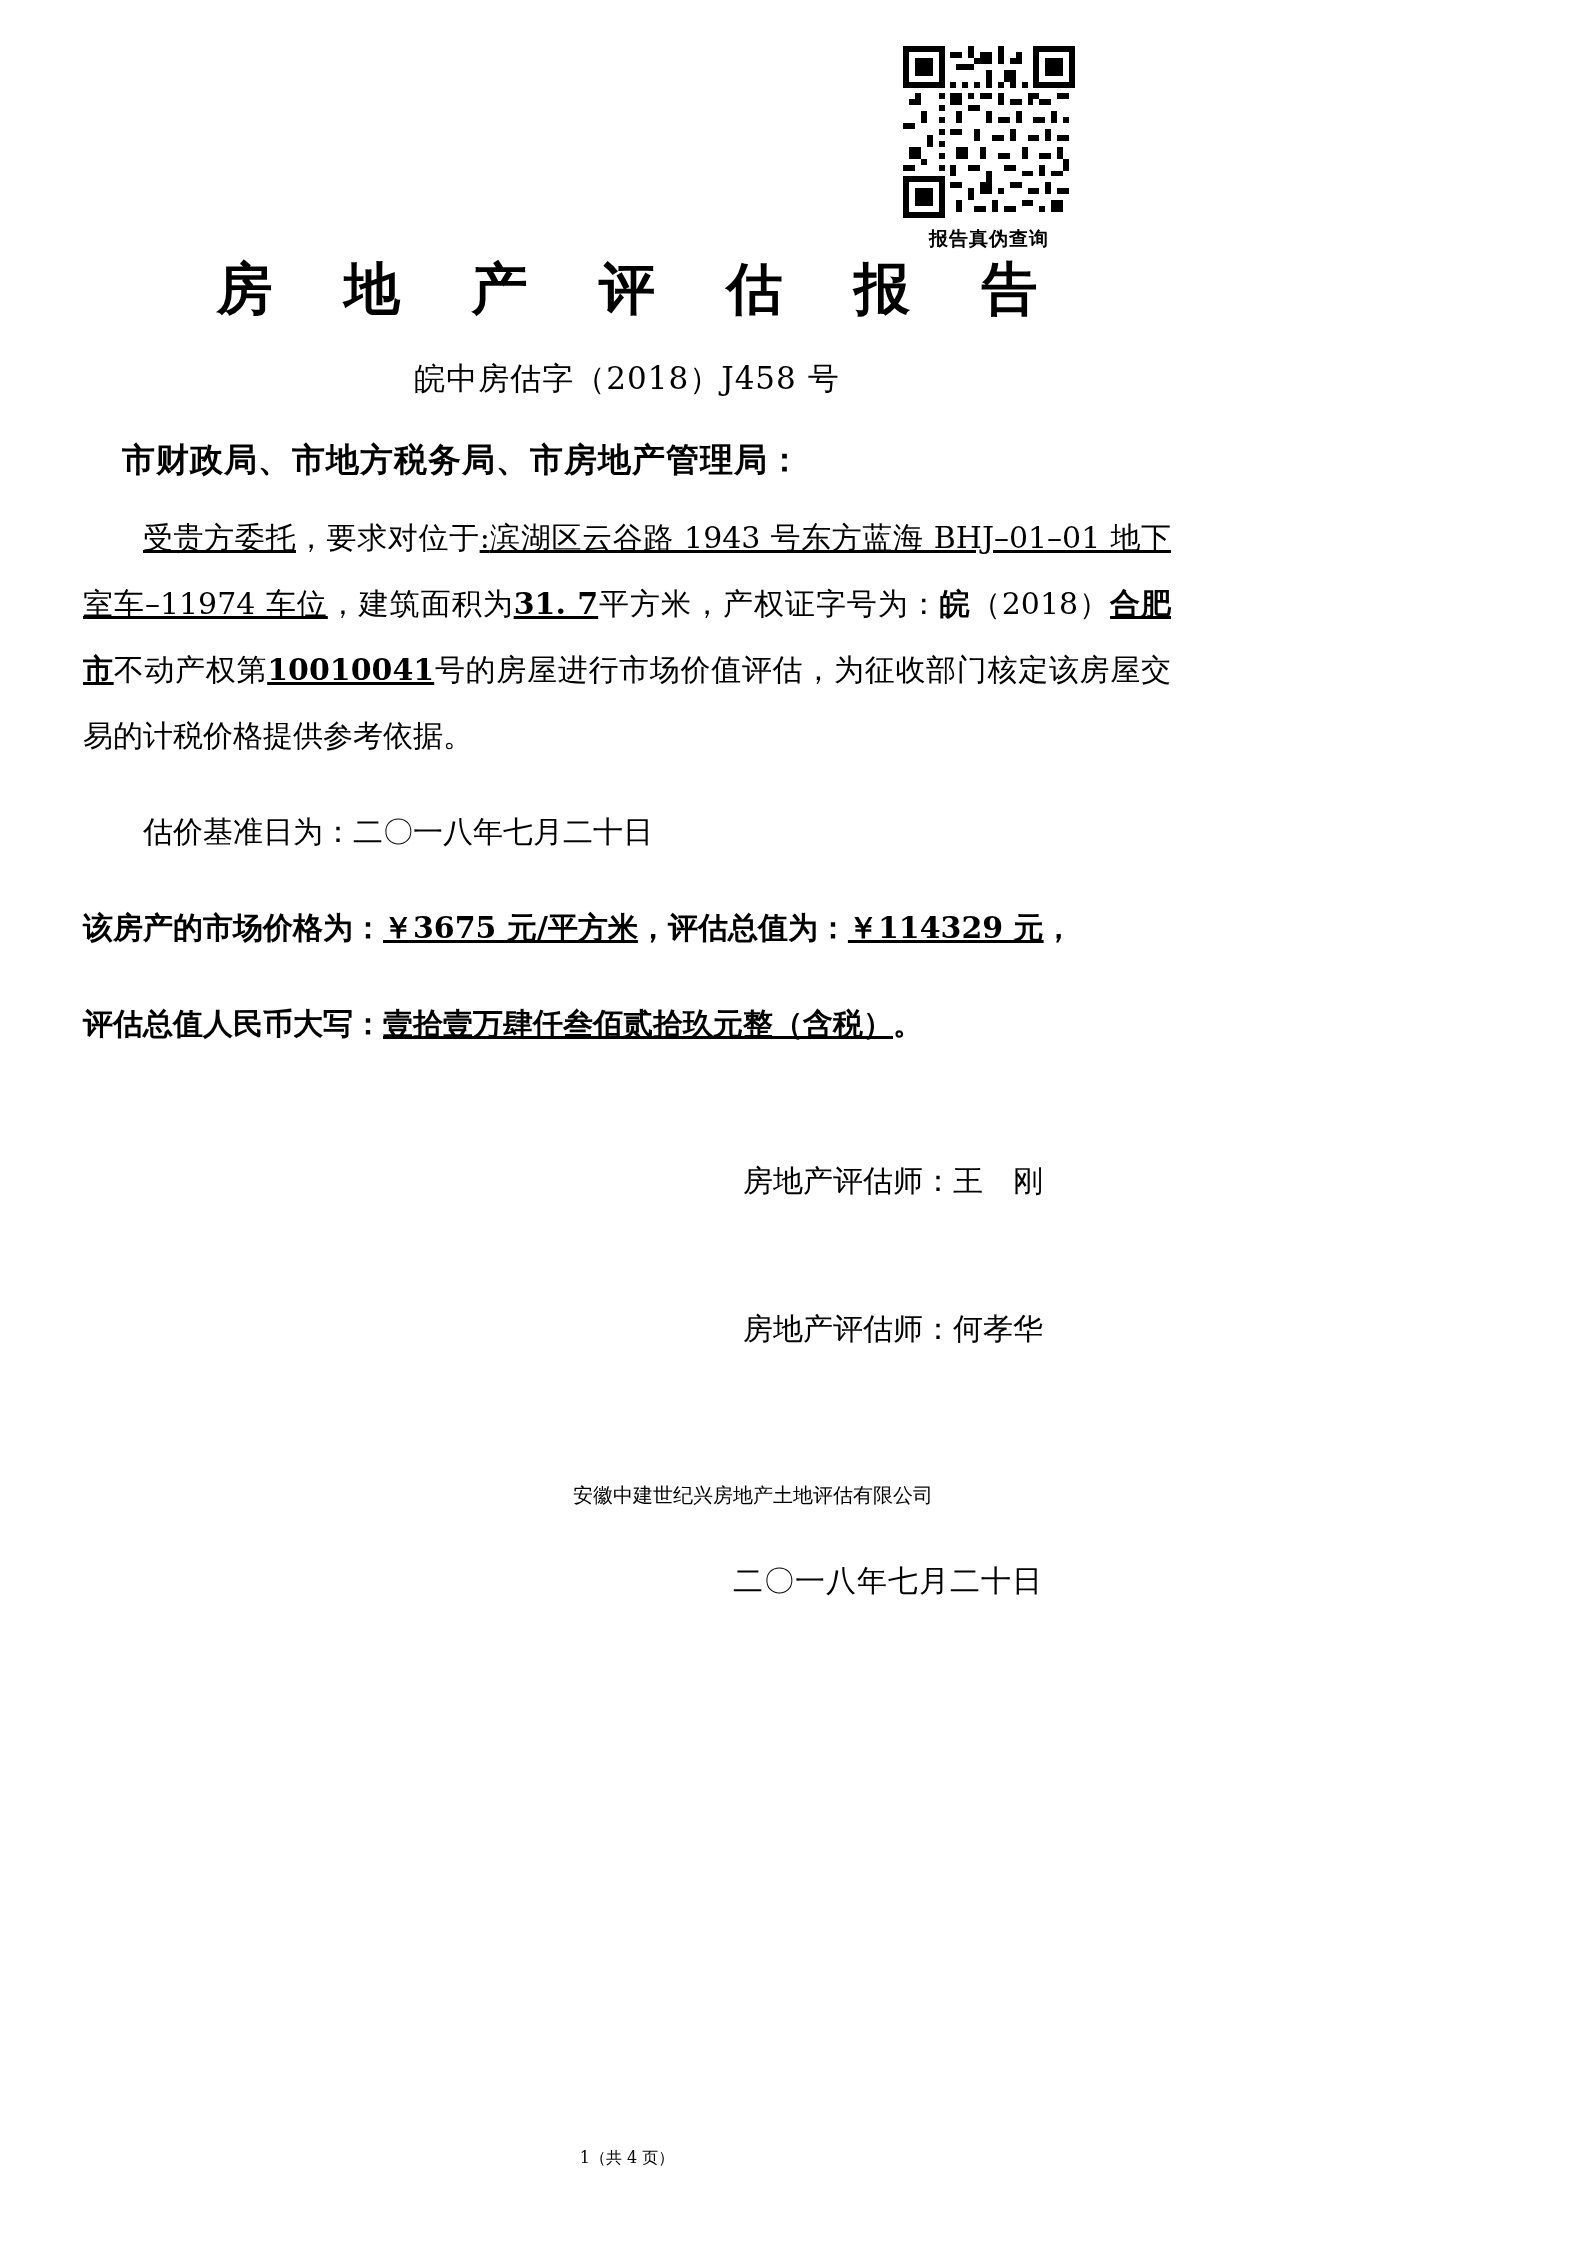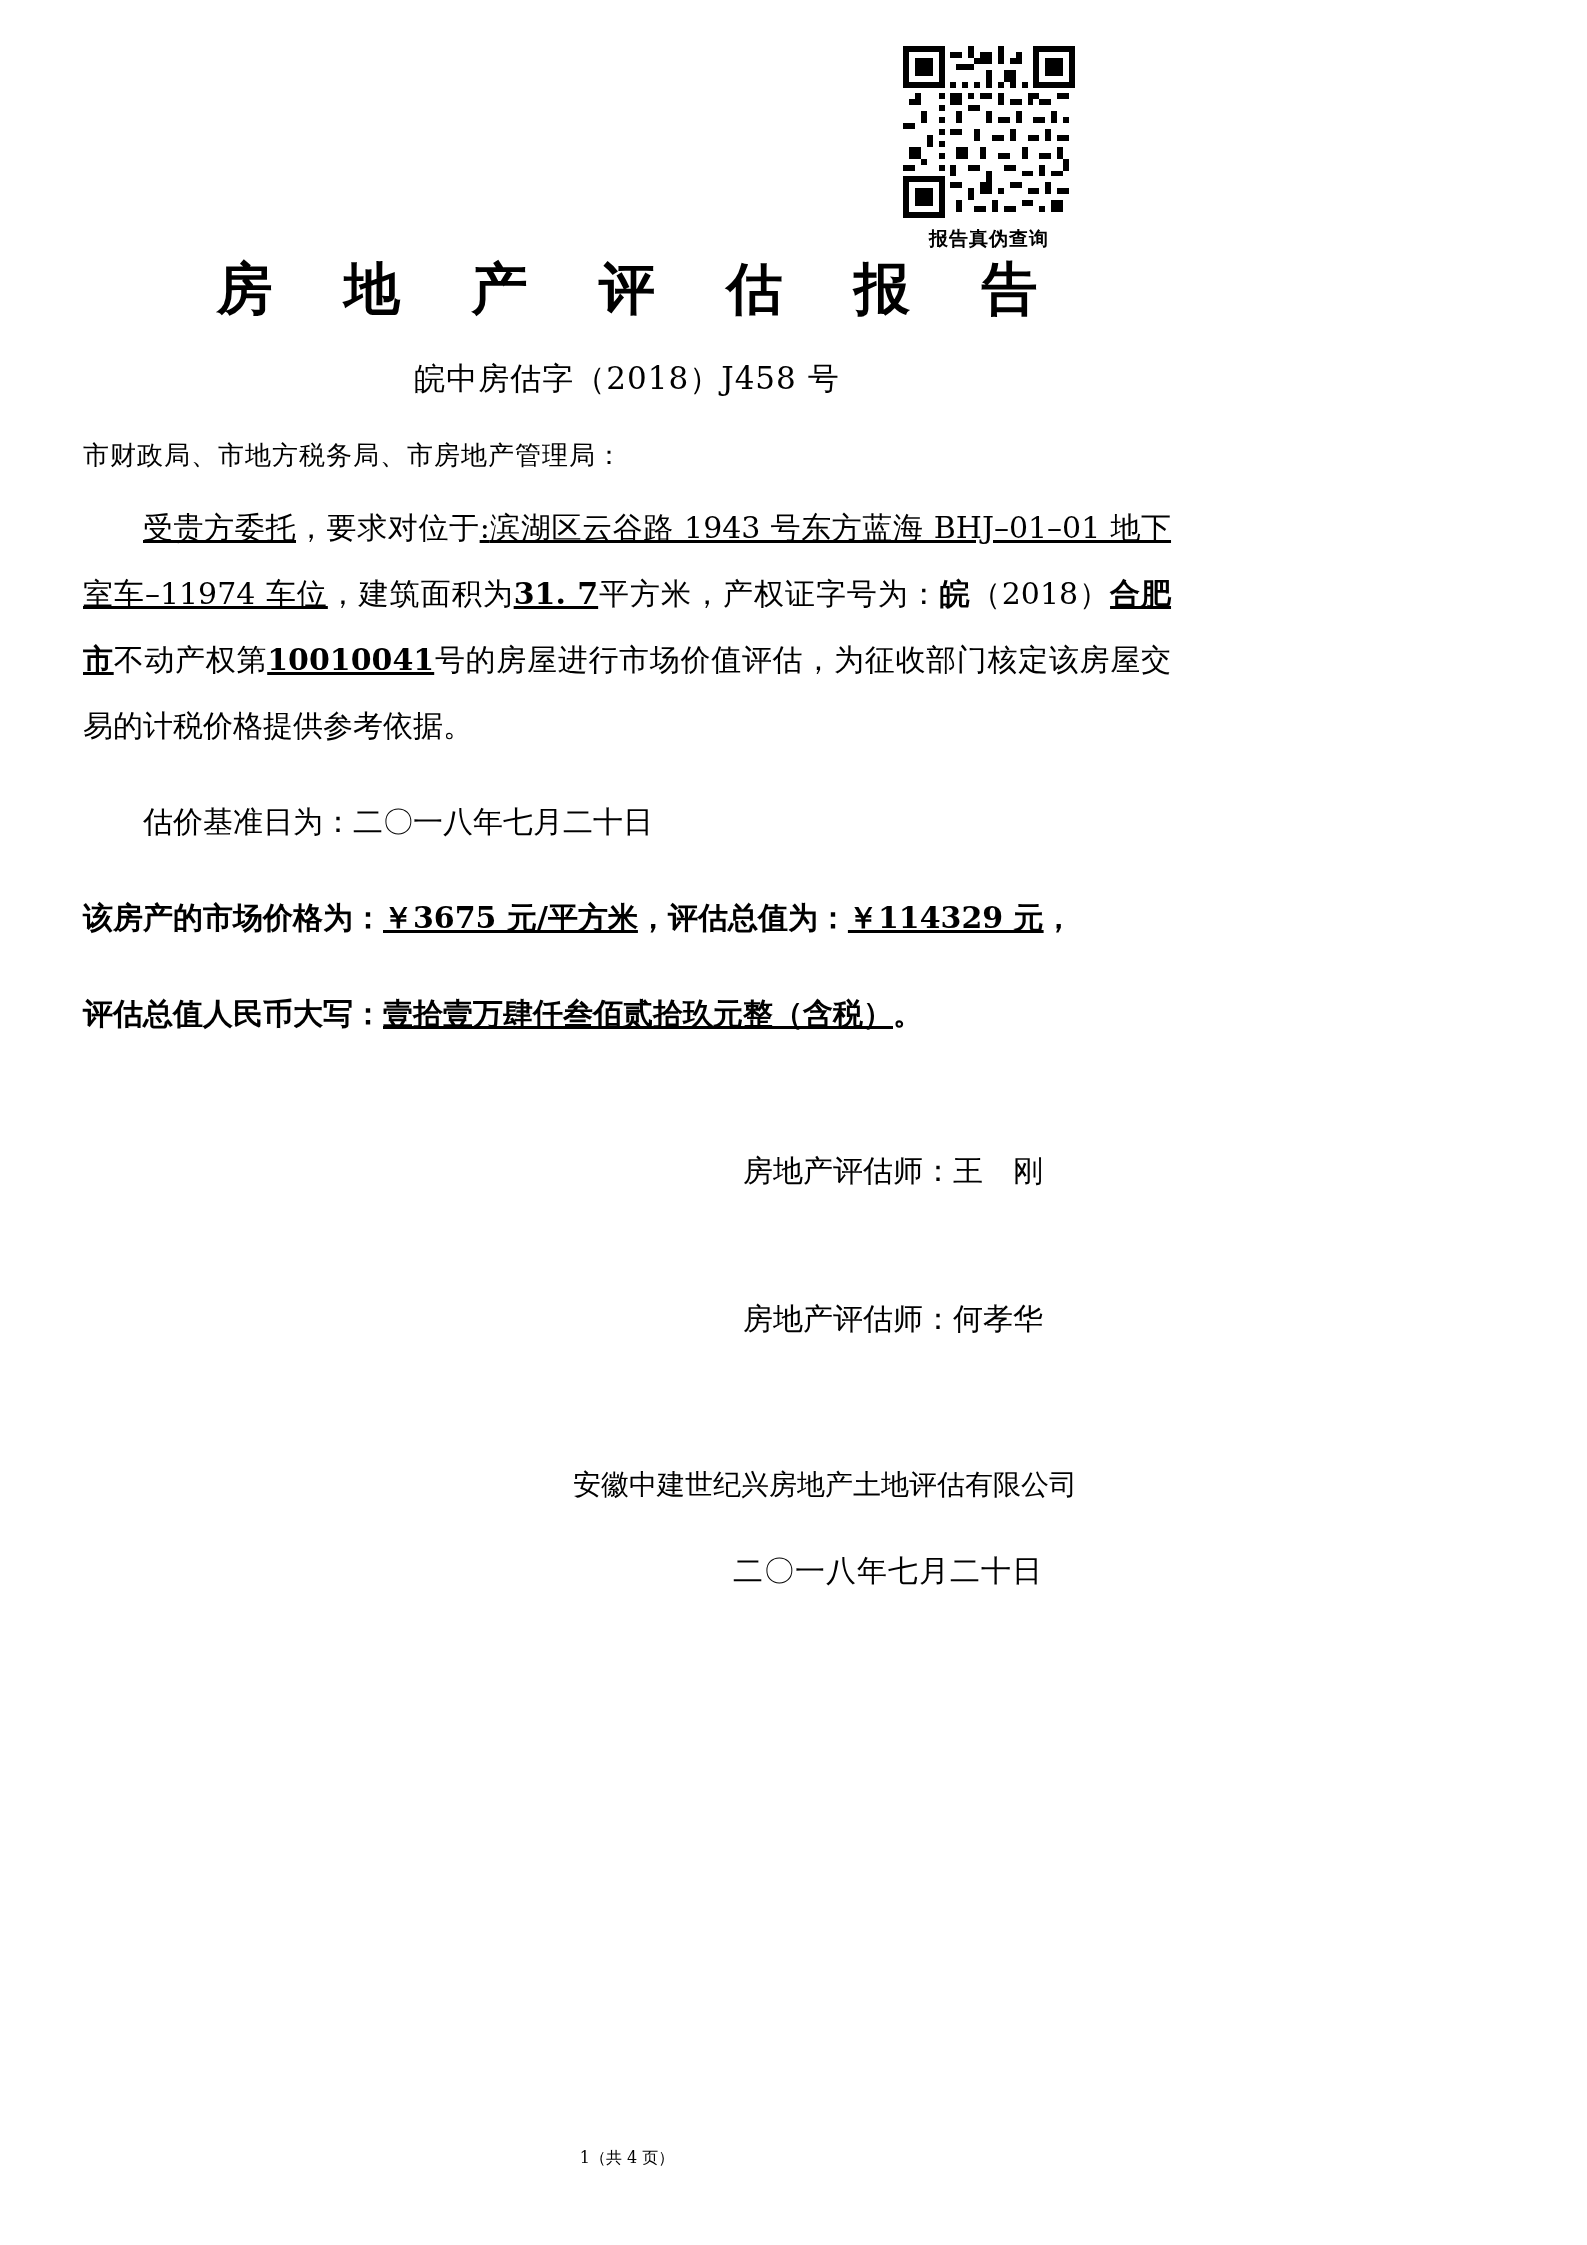--- a/index.html
+++ b/index.html
@@ -59,23 +59,24 @@
   .doc-number {
     margin-top: 30px;
     text-align: center;
     font-size: 31px;
     letter-spacing: 1px;
   }
 
   
   .addressee {
     margin-top: 38px;
-    font-size: 26px;
-    font-weight: normal;
-    letter-spacing: 1px;
+    font-size: 33px;
+    font-weight: bold;
+    letter-spacing: 1px;
+    margin-left: 39px;
   }
   .para {
     margin-top: 22px;
     font-size: 30px;
     line-height: 66px;
     text-align: justify;
     text-justify: inter-ideograph;
     text-indent: 60px;
   }
   .para.no-indent { text-indent: 0; }
@@ -91,21 +92,21 @@
   }
   .sign-line {
     text-align: left;
     padding-left: 660px;
   }
   .sign-line.second { margin-top: 92px; }
   .company-line {
     margin-top: 110px;
     text-align: left;
     padding-left: 490px;
-    font-size: 28px;
+    font-size: 20px;
   }
   .date-line {
     margin-top: 30px;
     text-align: left;
     padding-left: 650px;
     font-size: 30px;
     letter-spacing: 1px;
   }
 
   

